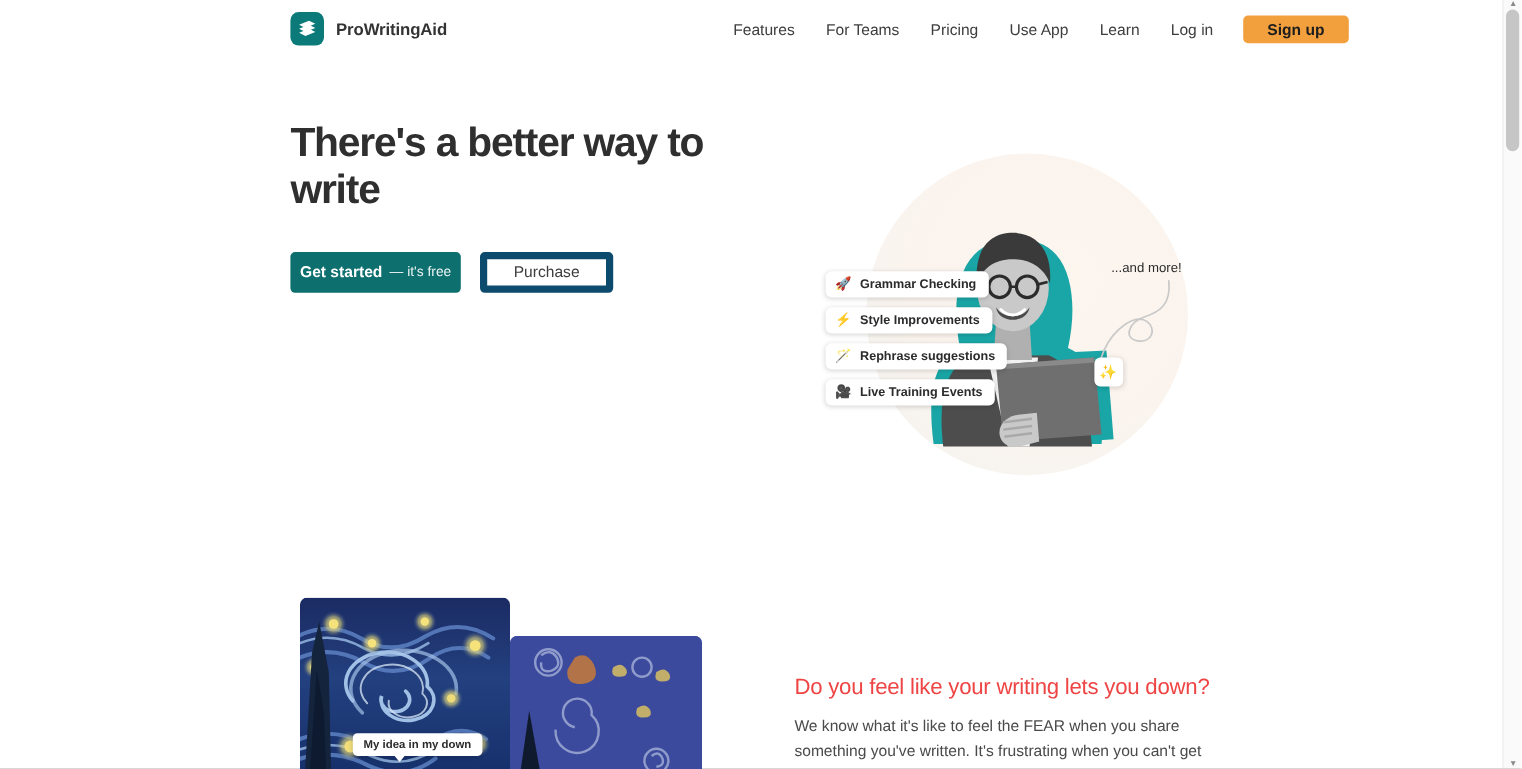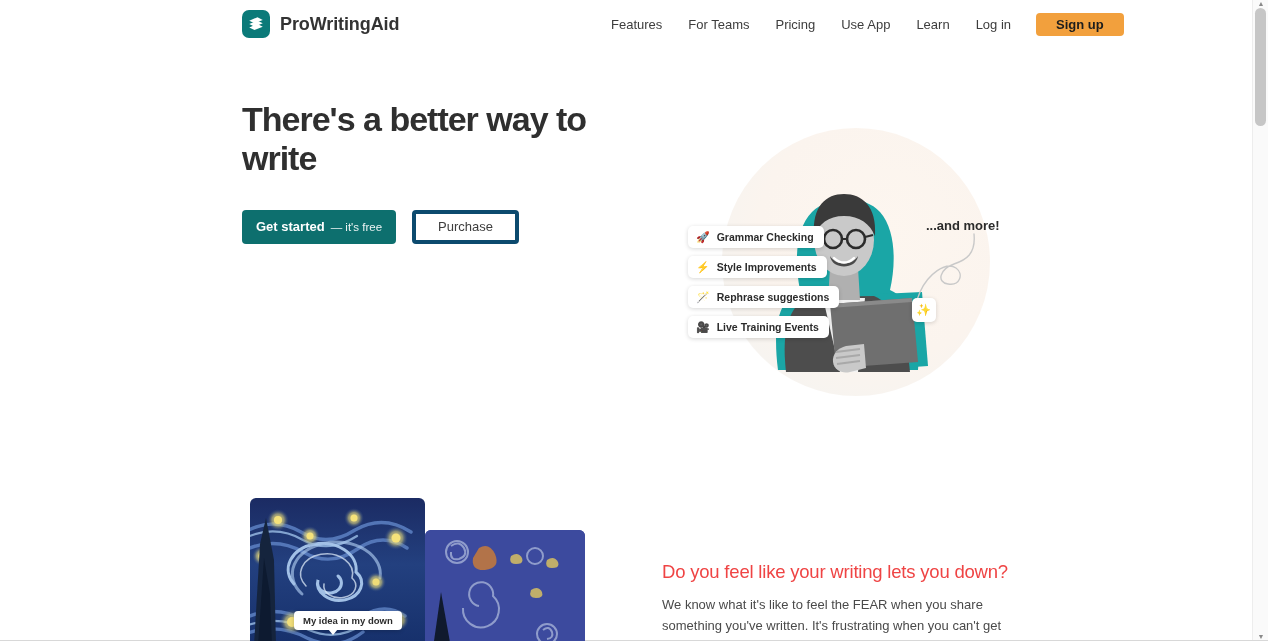--- a/index.html
+++ b/index.html
@@ -40,21 +40,21 @@
     text-decoration: none;
   }
   .brand-mark {
     width: 28px; height: 28px;
     border-radius: 7px;
     background: #0b7a79;
     display: flex; align-items: center; justify-content: center;
     flex: 0 0 auto;
   }
   .brand-name {
-    font-size: 18px;
+    font-size: 14px;
     font-weight: 700;
     color: #333333;
     letter-spacing: -0.1px;
     white-space: nowrap;
   }
 
   .main-nav {
     position: absolute;
     left: 598px; top: 0;
     height: 48px;
@@ -112,35 +112,35 @@
     margin-top: 32px;
     display: flex;
     align-items: center;
     gap: 16px;
   }
   .btn-primary {
     background: #0d6f6e;
     color: #ffffff;
     border: none;
     border-radius: 4px;
-    padding: 0 14px;
+    padding: 0 8px;
     height: 34px;
     font-size: 13px;
     cursor: pointer;
     display: inline-flex;
     align-items: center;
     gap: 6px;
     white-space: nowrap;
   }
   .btn-primary .strong { font-weight: 700; }
   .btn-primary .light { font-weight: 400; font-size: 11.5px; opacity: .92; }
   .btn-secondary {
     background: #ffffff;
     color: #3d3d3d;
-    border: 4px solid #0c4a6e;
+    border: 6px solid #0c4a6e;
     border-radius: 4px;
     padding: 0 22px;
     height: 34px;
     font-size: 13px;
     cursor: pointer;
     white-space: nowrap;
   }
   .hero-note {
     margin-top: 28px;
     font-size: 12.5px;
@@ -183,22 +183,22 @@
     width: max-content;
     font-size: 10.5px;
     color: #2b2b2b;
     font-weight: 600;
   }
   .pill-ico { font-size: 11px; line-height: 1; }
 
   .and-more {
     position: absolute;
     left: 266px; top: 118px;
-    font-size: 13px;
-    font-weight: 700;
+    font-size: 11px;
+    font-weight: 400;
     color: #2b2b2b;
     white-space: nowrap;
     z-index: 6;
   }
   .sparkle-badge {
     position: absolute;
     left: 252px; top: 198px;
     width: 24px; height: 24px;
     background: #ffffff;
     border-radius: 5px;

